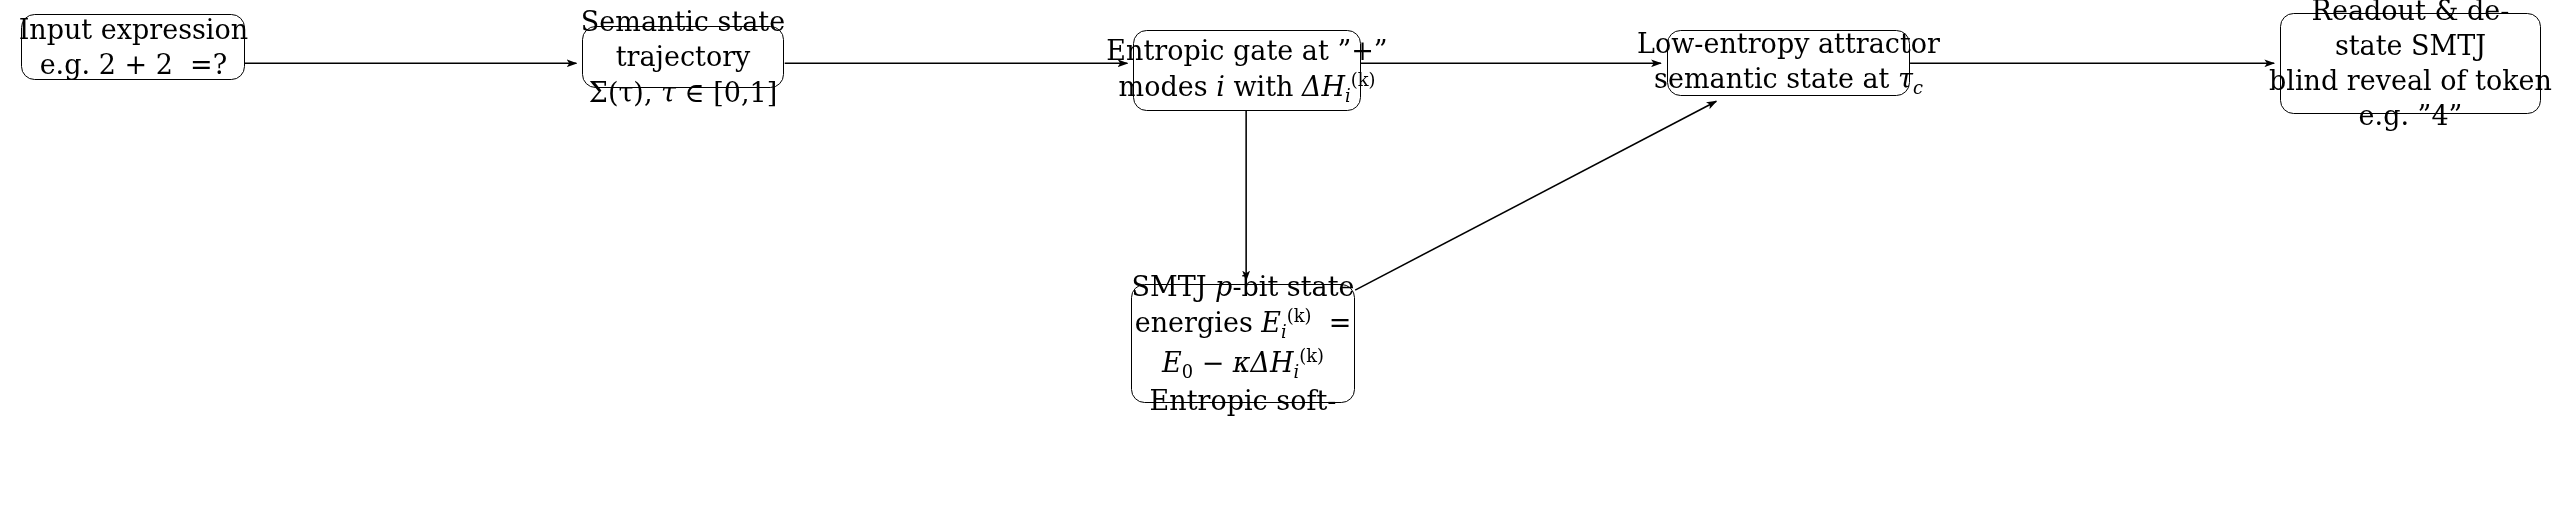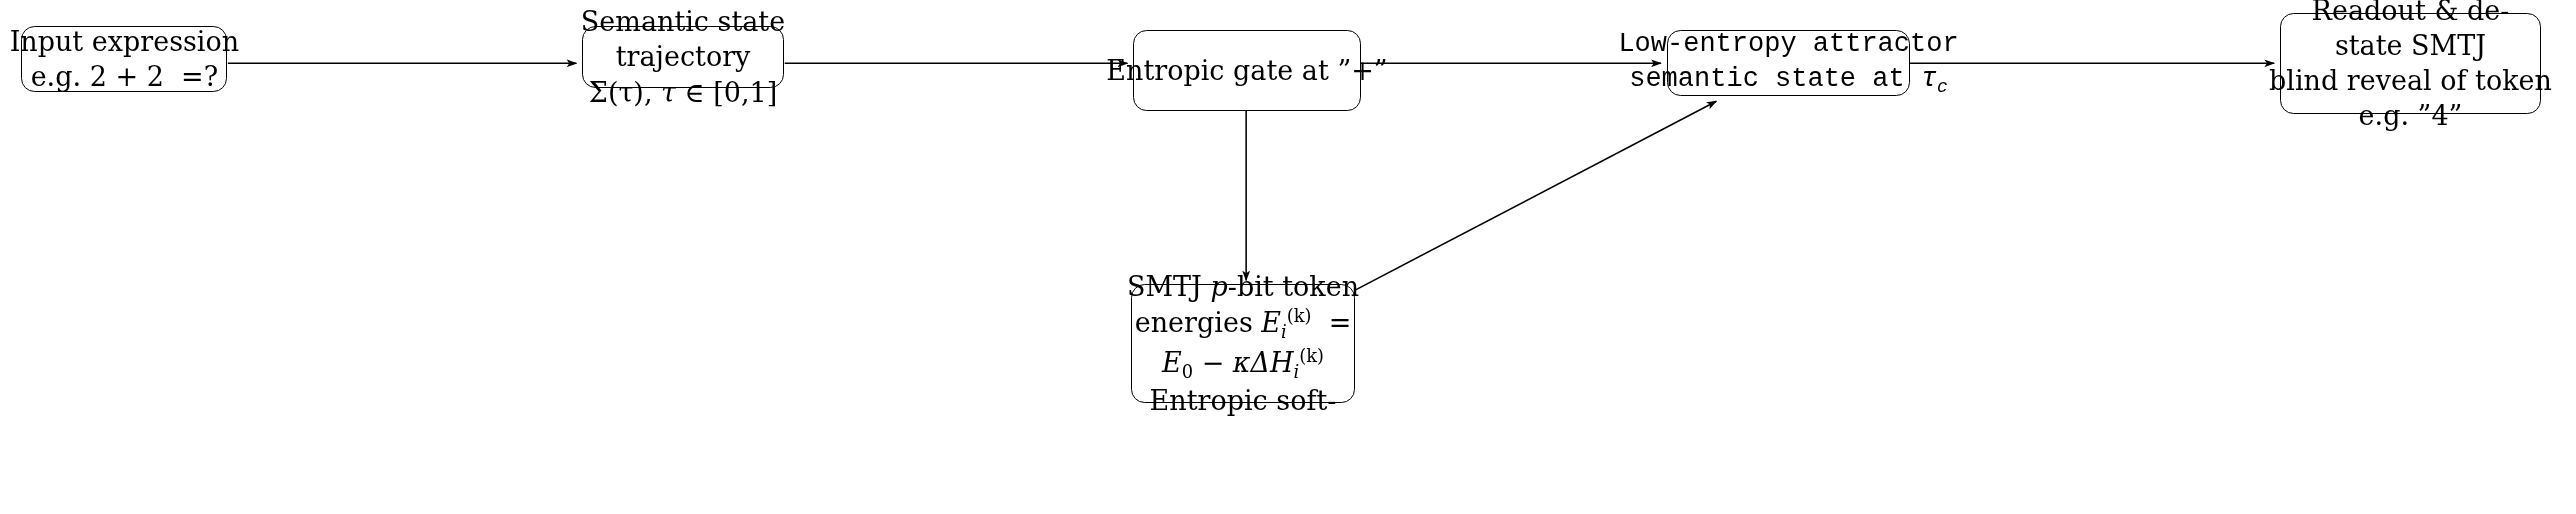--- a/index.html
+++ b/index.html
@@ -55,24 +55,24 @@
   }
   svg.edges {
     position: absolute;
     left: 0;
     top: 0;
     width: 2576px;
     height: 514px;
     pointer-events: none;
   }
   
-  #node-input      { left: 21.4px;   top: 26px;  width: 206px; height: 66px; text-align: center; }
+  #node-input      { left: 21.4px;   top: 14px;  width: 224px; height: 66px; text-align: center; }
   #node-trajectory { left: 582px;  top: 26px;  width: 202px; height: 62px; }
   #node-gate       { left: 1133px; top: 30px;  width: 228px; height: 81px; }
-  #node-attractor  { left: 1667px; top: 30px;  width: 243px; height: 66px; font-family: Liberation Mono, monospace; }
+  #node-attractor  { left: 1667px; top: 30px;  width: 243px; height: 66px; }
   #node-readout    { left: 2280px; top: 12.7px;  width: 261px; height: 101px; }
   #node-smtj       { left: 1131px; top: 284px; width: 224px; height: 119px; }
 </style>
 </head>
 <body>
 
 <div id="canvas">
 
   <svg class="edges" viewBox="0 0 2646 528">
     <defs>
@@ -100,35 +100,36 @@
   </div>
 
   <div class="node" id="node-trajectory">
     <span class="ln">Semantic state</span>
     <span class="ln">trajectory</span>
     <span class="ln"><span>Σ(τ),</span>&nbsp;<span class="mathit">τ</span>&nbsp;<span>∈</span>&nbsp;<span>[0,1]</span></span>
   </div>
 
   <div class="node" id="node-gate">
     <span class="ln"><span>Entropic gate at</span>&nbsp;<span>”+”</span></span>
+    <span class="ln"><span>modes</span>&nbsp;<span class="mathit">i</span>&nbsp;<span>with</span>&nbsp;<span class="mathit">ΔH</span><span class="sub">i</span><span class="sup">(k)</span></span>
   </div>
 
   <div class="node" id="node-attractor">
     <span class="ln">Low-entropy attractor</span>
     <span class="ln"><span>semantic state at</span>&nbsp;<span class="mathit">τ</span><span class="sub">c</span></span>
   </div>
 
   <div class="node" id="node-readout">
     <span class="ln">Readout &amp; de-</span>
     <span class="ln">state SMTJ</span>
     <span class="ln">blind reveal of token</span>
     <span class="ln"><span>e.g.</span>&nbsp;<span>”4”</span></span>
   </div>
 
   <div class="node" id="node-smtj">
-    <span class="ln"><span>SMTJ</span>&nbsp;<span class="mathit">p</span><span>-bit token</span></span>
+    <span class="ln"><span>SMTJ</span>&nbsp;<span class="mathit">p</span><span>-bit state</span></span>
     <span class="ln"><span>energies</span>&nbsp;<span class="mathit">E</span><span class="sub">i</span><span class="sup">(k)</span>&nbsp;&nbsp;<span>=</span></span>
     <span class="ln"><span class="mathit">E</span><span class="subn">0</span>&nbsp;<span>−</span>&nbsp;<span class="mathit">κΔH</span><span class="sub">i</span><span class="sup">(k)</span></span>
     <span class="ln">Entropic soft-</span>
   </div>
 
 </div>
 
 
 </body></html>

